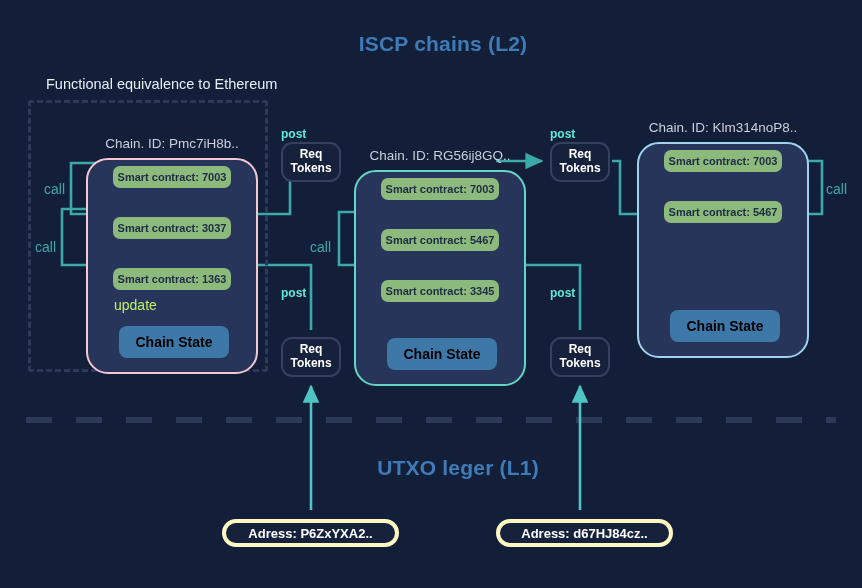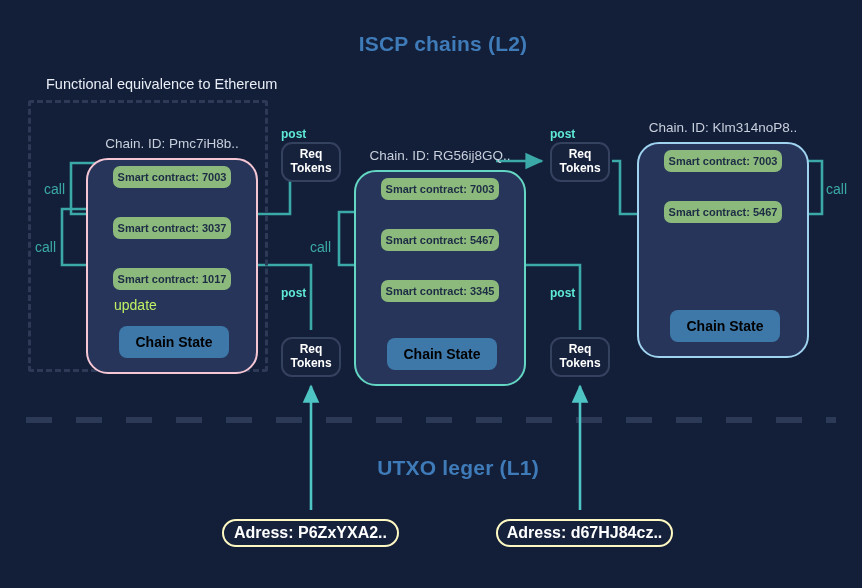--- a/index.html
+++ b/index.html
@@ -69,22 +69,22 @@
   }
   .calllbl{
     color:#3ba9a8;font-size:14px;white-space:nowrap;
   }
   .updatelbl{
     color:#bef264;font-size:14px;white-space:nowrap;
   }
 
   
   .addr{
-    background:#16223c;border:2px solid #fef9c3;border-radius:16px;
-    color:#ffffff;font-size:16px;font-weight:bold;
+    background:#16223c;border:4px solid #fef9c3;border-radius:16px;
+    color:#ffffff;font-size:13px;font-weight:bold;
     display:flex;align-items:center;justify-content:center;
     box-sizing:border-box;white-space:nowrap;
   }
 
   
   #wires{position:absolute;left:0;top:0;width:862px;height:588px;pointer-events:none;}
 </style>
 </head>
 <body>
 
@@ -136,21 +136,21 @@
 
   <div class="abs fe-label">Functional equivalence to Ethereum</div>
   <div class="abs fe-box"></div>
 
   <div class="abs chain-1" style="left:86px;top:136px;width:205px;height:238px;">
     <div class="abs chain-title" style="left:-24px;top:0;width:220px;">Chain. ID: Pmc7iH8b..</div>
     <div class="abs chain-card" style="left:0;top:22px;width:172px;height:216px;"></div>
 
     <div class="abs sc" style="left:27px;top:30px;width:118px;height:22px;">Smart contract: 7003</div>
     <div class="abs sc" style="left:27px;top:81px;width:118px;height:22px;">Smart contract: 3037</div>
-    <div class="abs sc" style="left:27px;top:132px;width:118px;height:22px;">Smart contract: 1017</div>
+    <div class="abs sc" style="left:27px;top:132px;width:118px;height:22px;">Smart contract: 1363</div>
 
     <div class="abs updatelbl" style="left:28px;top:161px;">update</div>
 
     <div class="abs cstate" style="left:33px;top:190px;width:110px;height:32px;">Chain State</div>
   </div>
 
   <div class="abs calllbl" style="left:44px;top:181px;">call</div>
   <div class="abs calllbl" style="left:35px;top:239px;">call</div>
 
   <div class="abs chain-2" style="left:354px;top:120px;width:172px;height:238px;margin-top:28px;">

